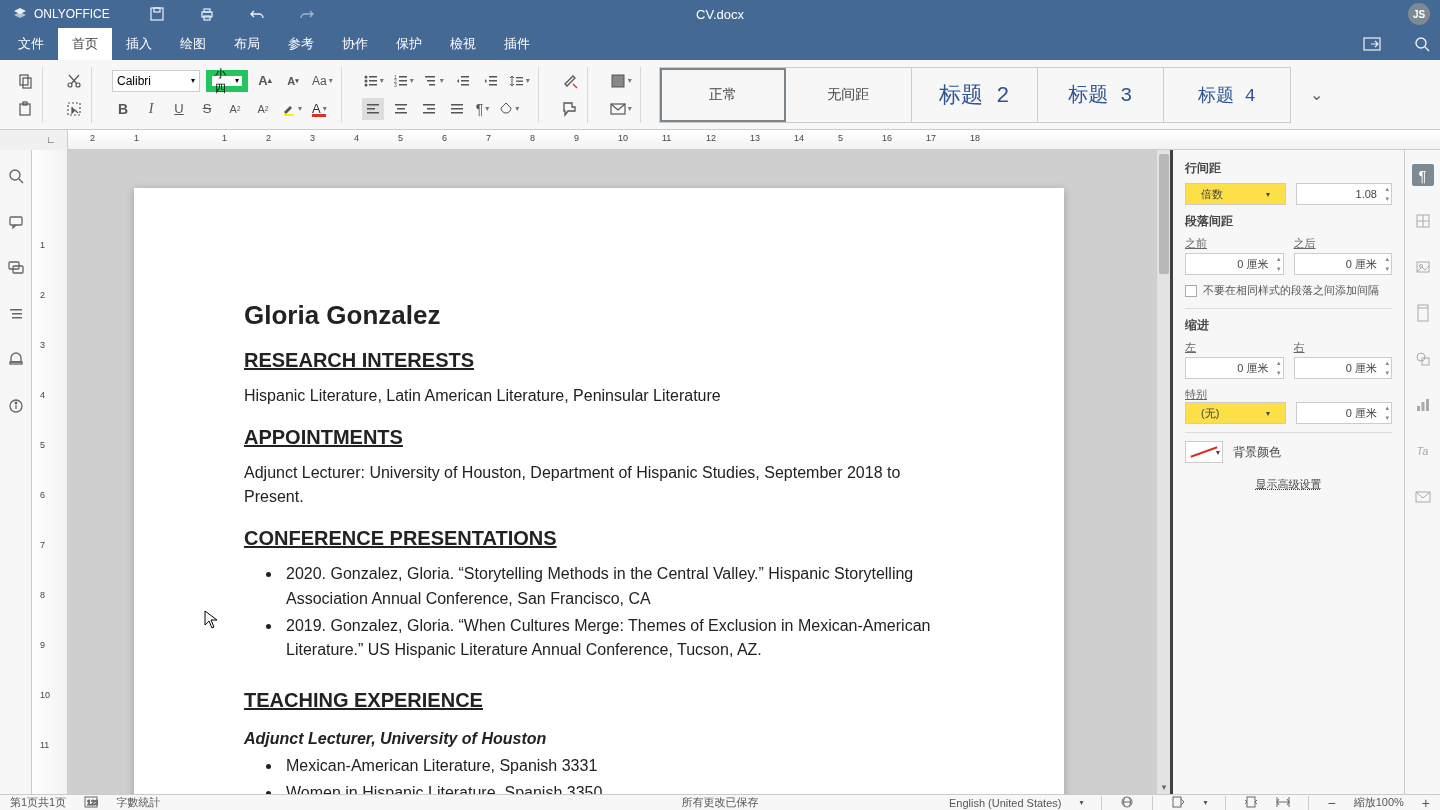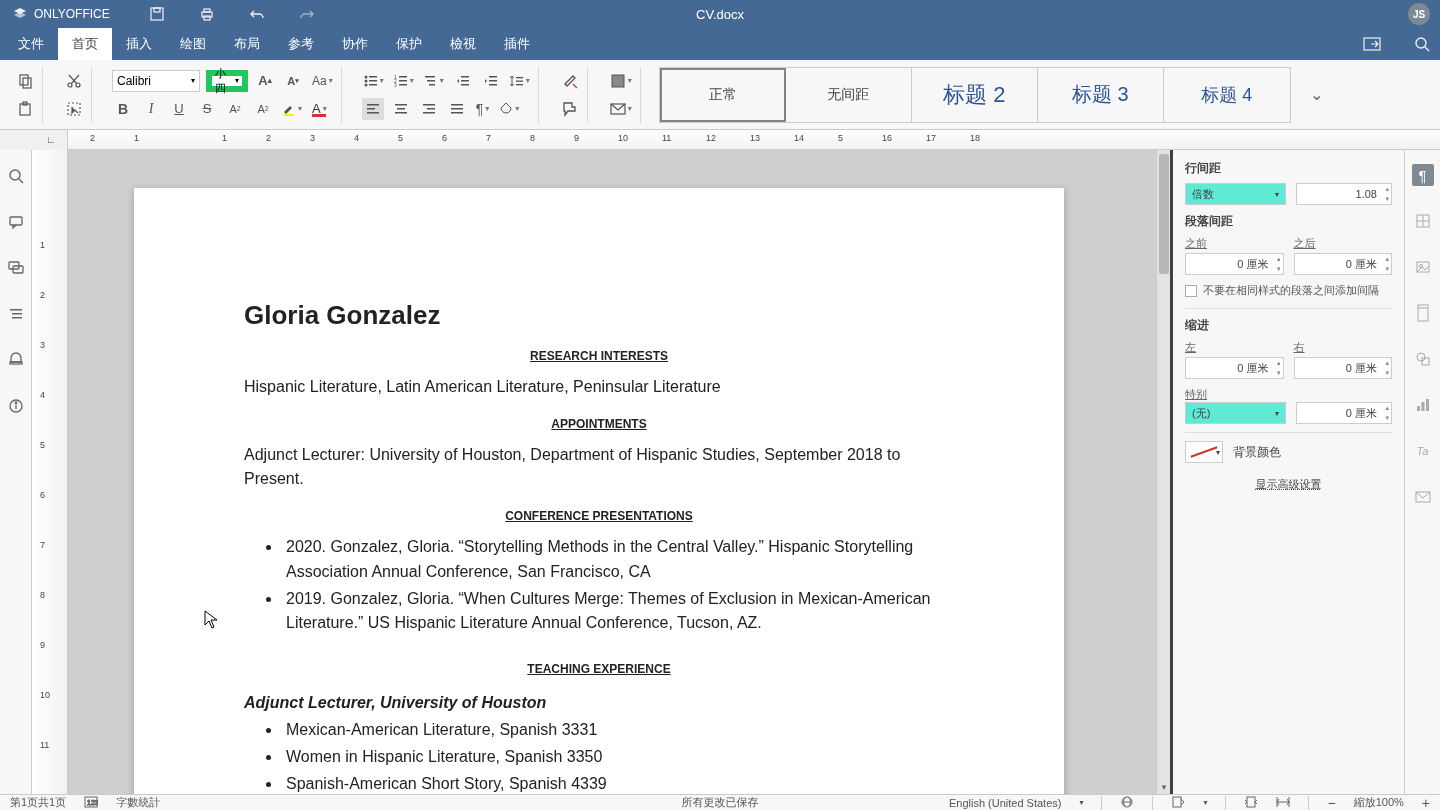--- a/index.html
+++ b/index.html
@@ -24,21 +24,21 @@
 .ribbon { height: 70px; background: #f7f7f7; border-bottom: 1px solid #cbcbcb; display: flex; align-items: center; padding: 0 8px; gap: 14px; }
 .rb-group { display: flex; flex-direction: column; gap: 6px; padding: 0 6px; height: 56px; justify-content: center; border-right: 1px solid #d8d8d8; }
 .rb-row { display: flex; align-items: center; gap: 6px; }
 .rb-btn { width: 22px; height: 22px; display: flex; align-items: center; justify-content: center; cursor: pointer; color: #555; }
 .rb-btn.wide { width: auto; padding: 0 2px; }
 .dd-caret::after { content: "▾"; font-size: 8px; margin-left: 2px; color: #777; }
 .font-select { width: 88px; height: 22px; border: 1px solid #ccc; background: #fff; font-size: 12px; padding: 0 4px; display: flex; align-items: center; justify-content: space-between; }
 .size-select { width: 42px; height: 22px; border: 6px solid #22c55e; background: #fff; font-size: 11px; padding: 0 3px; display: flex; align-items: center; justify-content: space-between; }
 
 .styles-gallery { display: flex; height: 56px; border: 1px solid #ccc; margin-left: 4px; }
-.style-item { width: 126px; border-right: 1px solid #ccc; display: flex; align-items: center; justify-content: center; font-family: Liberation Sans, sans-serif; cursor: pointer; }
+.style-item { width: 126px; border-right: 1px solid #ccc; display: flex; align-items: center; justify-content: center; font-family: Liberation Mono, monospace; cursor: pointer; }
 .style-item.normal { font-size: 14px; color: #444; border: 2px solid #7d858c; }
 .style-item.noSpace { font-size: 14px; color: #444; }
 .style-item.h1 { font-size: 26px; color: #2f5496; }
 .style-item.h2 { font-size: 22px; color: #2f5496; }
 .style-item.h3 { font-size: 20px; color: #2f5496; }
 .style-item.h4 { font-size: 18px; color: #2f5496; }
 .style-expand { width: 24px; display: flex; align-items: center; justify-content: center; cursor: pointer; color: #666; }
 
 
 .ruler-area { height: 20px; background: #f0f0f0; display: flex; }
@@ -51,35 +51,35 @@
 .main { display: flex; height: 644px; }
 .left-tools { width: 32px; background: #f7f7f7; border-right: 1px solid #cbcbcb; display: flex; flex-direction: column; align-items: center; padding-top: 16px; gap: 26px; }
 .lt-btn { width: 20px; height: 20px; cursor: pointer; color: #666; display: flex; align-items: center; justify-content: center; }
 
 .v-ruler { width: 36px; background: linear-gradient(90deg, #fff, #f2f2f2); border-right: 1px solid #ccc; position: relative; font-size: 9px; color: #444; }
 .vr-tick { position: absolute; left: 8px; }
 
 .doc-area { flex: 1; background: #cfcfcf; overflow: hidden; position: relative; }
 .page { position: absolute; left: 66px; top: 38px; width: 930px; background: #fff; box-shadow: 0 2px 8px rgba(0,0,0,0.25); padding: 112px 110px 40px 110px; min-height: 1000px; }
 .doc-name { font-size: 26px; font-weight: bold; color: #222; margin-bottom: 10px; }
-.doc-section { font-size: 12px; font-weight: bold; text-decoration: underline; color: #222; margin-top: 18px; margin-bottom: 12px; text-align: center; }
+.doc-section { font-size: 20px; font-weight: bold; text-decoration: underline; color: #222; margin-top: 18px; margin-bottom: 12px; }
 .doc-body { font-size: 16px; color: #222; line-height: 1.5; }
 .doc-sub { font-size: 16px; font-weight: bold; font-style: italic; color: #222; margin-top: 18px; margin-bottom: 6px; }
 .doc-list { list-style: disc; margin-left: 38px; font-size: 16px; color: #222; line-height: 1.55; }
 .doc-list li { margin-bottom: 2px; padding-left: 4px; }
 
 .scroll-v { width: 14px; background: #e3e3e3; border-left: 1px solid #ccc; position: relative; }
 .scroll-thumb { position: absolute; left: 2px; top: 4px; width: 10px; height: 120px; background: #b8b8b8; border-radius: 2px; }
 .scroll-arrow { position: absolute; left: 0; width: 14px; height: 14px; display: flex; align-items: center; justify-content: center; font-size: 9px; color: #666; }
 
 
 .right-panel { width: 234px; background: #f7f7f7; border-left: 3px solid #404040; padding: 10px 12px; font-size: 12px; color: #444; overflow: hidden; }
 .rp-title { font-size: 12px; font-weight: bold; margin-bottom: 6px; }
 .rp-row { display: flex; gap: 10px; margin-bottom: 8px; align-items: center; }
-.rp-select { flex: 1; height: 22px; border: 1px solid #ccc; background: #5eead4; display: flex; align-items: center; justify-content: space-between; padding: 0 6px; font-size: 11px; }
+.rp-select { flex: 1; height: 22px; border: 1px solid #ccc; background: #fde047; display: flex; align-items: center; justify-content: space-between; padding: 0 15px; font-size: 11px; }
 .rp-spin { width: 96px; height: 22px; border: 1px solid #ccc; background: #fff; display: flex; align-items: center; justify-content: flex-end; padding: 0 14px 0 4px; font-size: 11px; position: relative; }
 .rp-spin::after { content: "▴\A▾"; white-space: pre; position: absolute; right: 2px; top: 0; font-size: 7px; line-height: 10px; color: #888; }
 .rp-col { flex: 1; display: flex; flex-direction: column; gap: 2px; }
 .rp-label { font-size: 11px; color: #666; text-decoration: underline; }
 .rp-checkbox-row { display: flex; align-items: flex-start; gap: 6px; margin: 4px 0 10px 0; font-size: 11px; color: #555; line-height: 1.4; }
 .rp-check { width: 12px; height: 12px; border: 1px solid #aaa; background: #fff; margin-top: 2px; flex-shrink: 0; }
 .rp-hr { border-top: 1px solid #ddd; margin: 8px 0; }
 .rp-fill { width: 38px; height: 22px; border: 1px solid #ccc; background: #fff; position: relative; display: flex; align-items: center; justify-content: center; }
 .rp-fill .slash { width: 28px; height: 2px; background: #d93025; transform: rotate(-20deg); }
 .rp-adv { text-align: center; font-size: 11px; color: #444; text-decoration: underline dotted; margin-top: 14px; cursor: pointer; }

